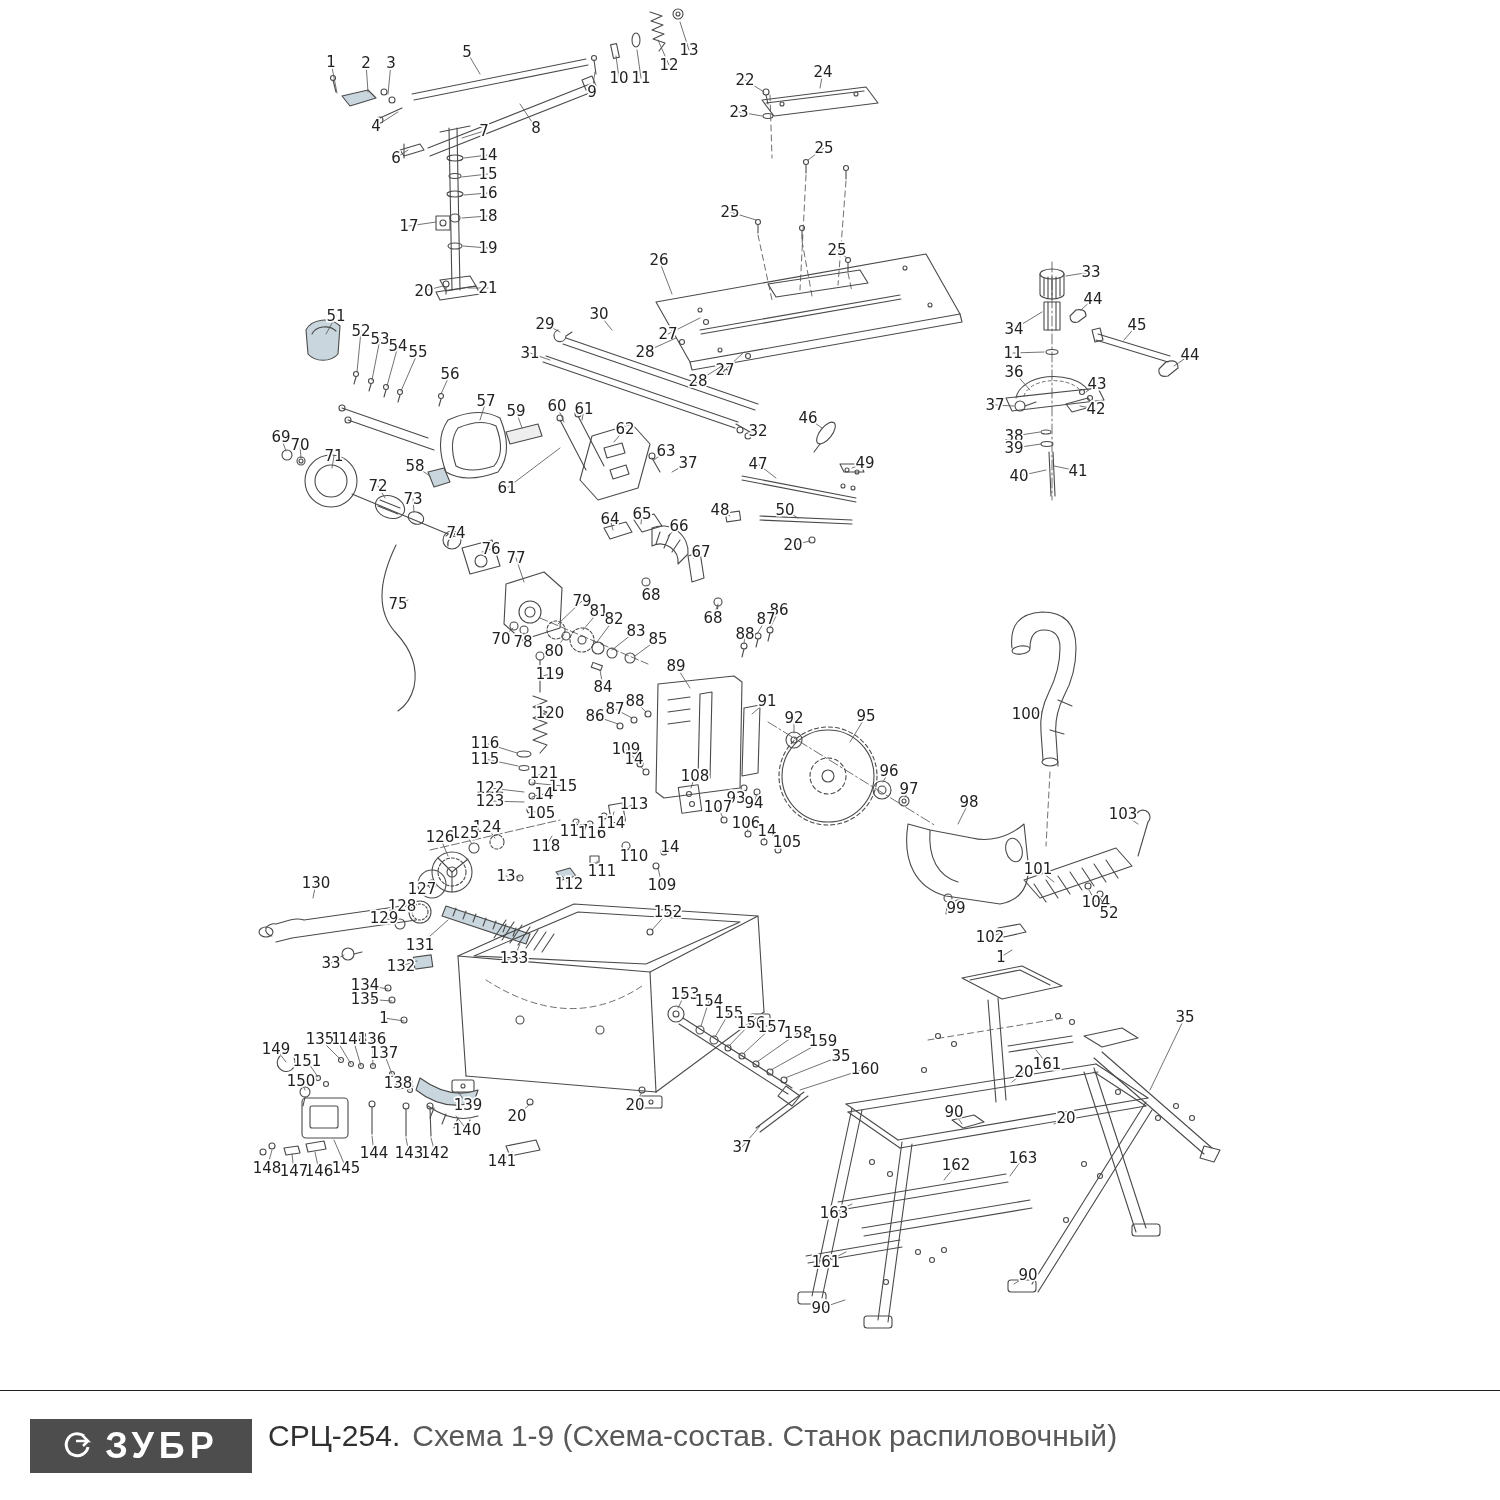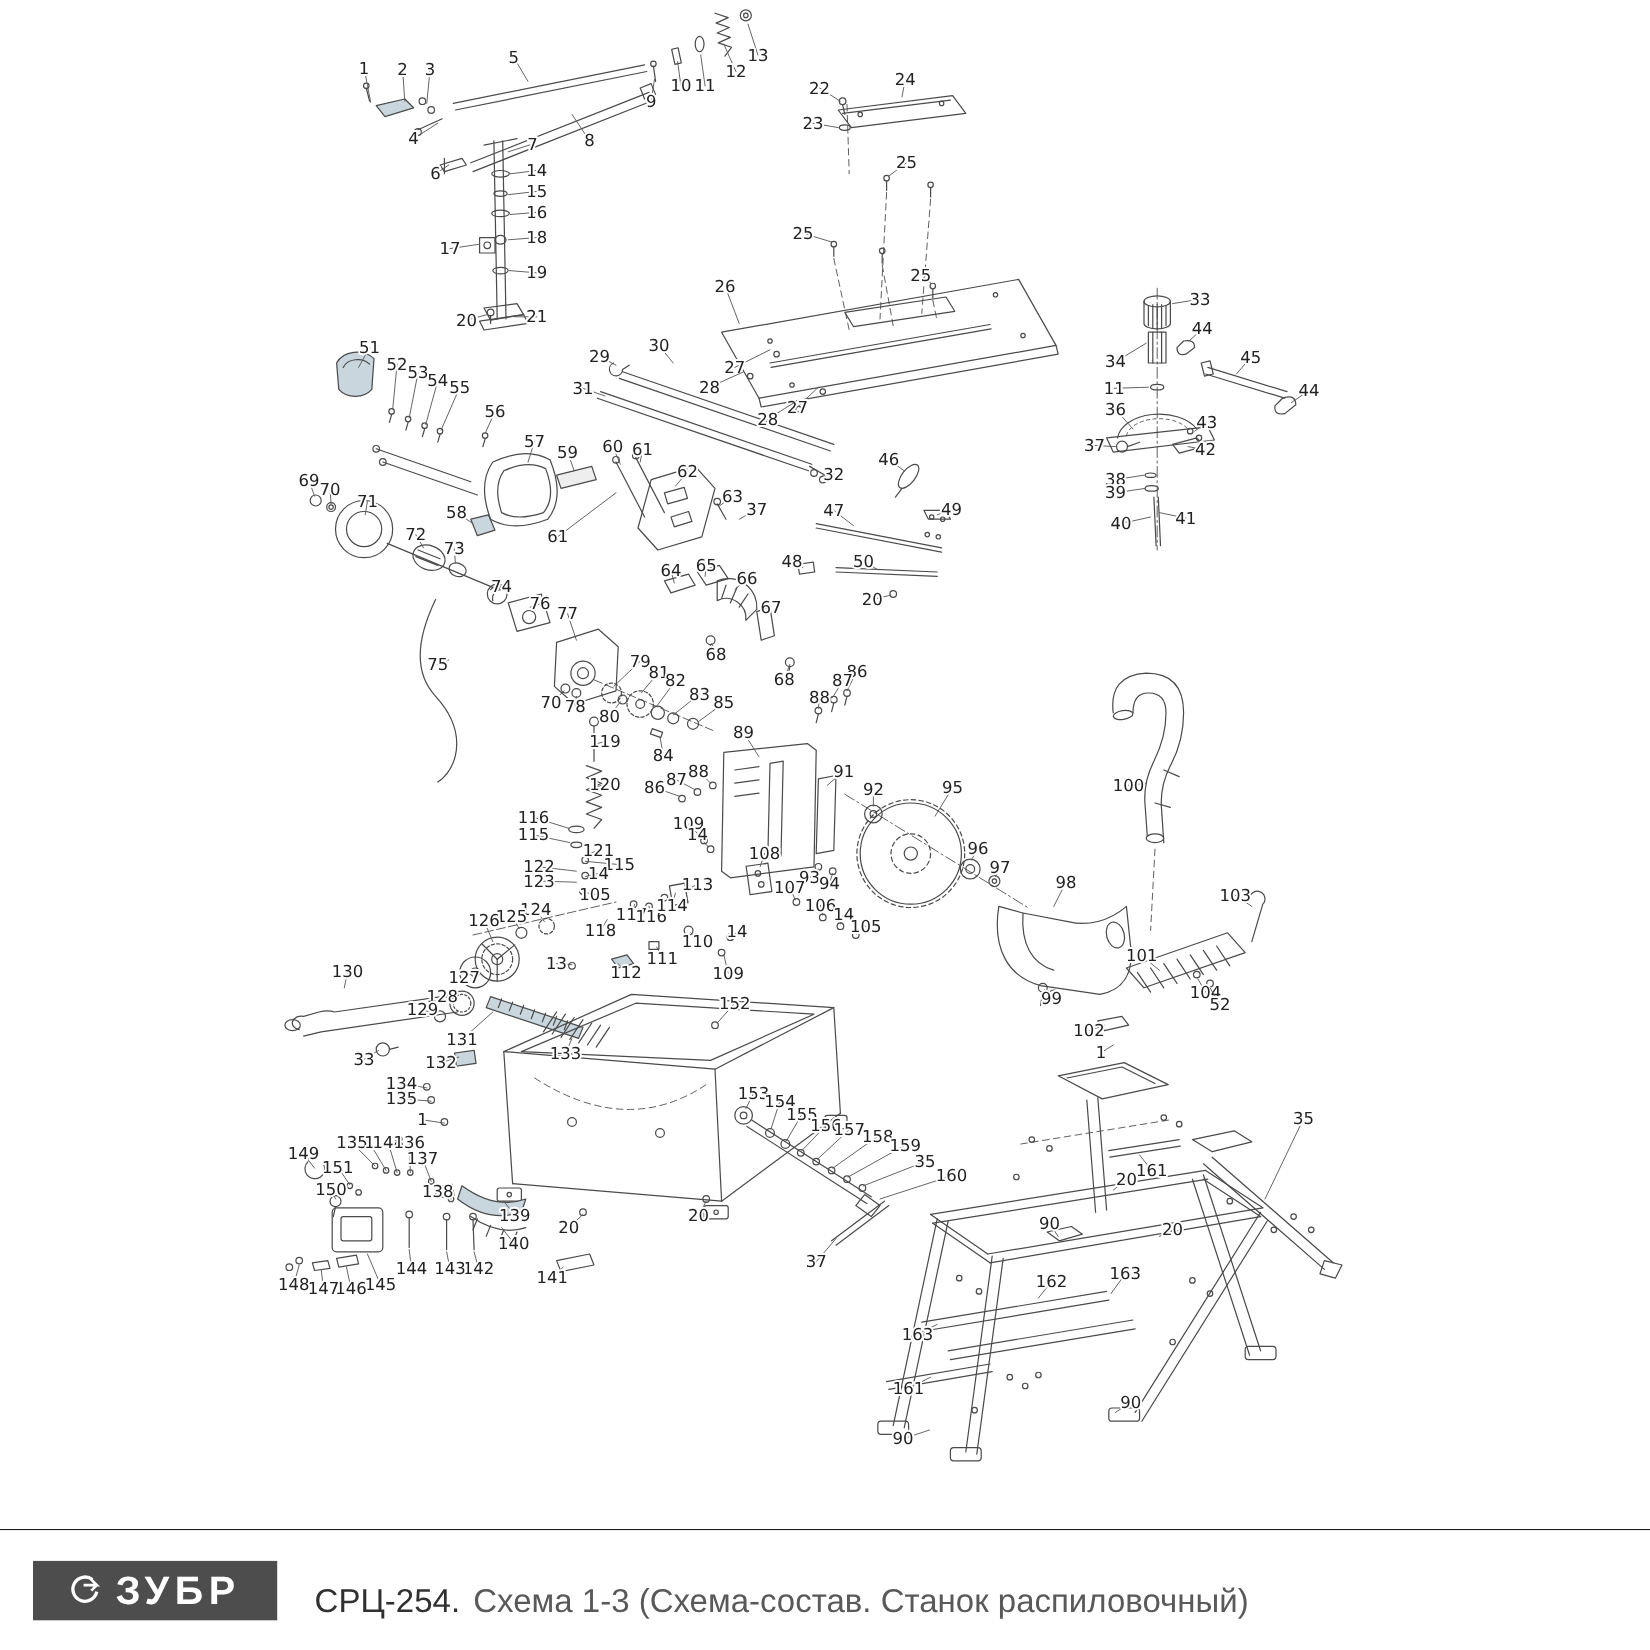--- a/index.html
+++ b/index.html
@@ -5,21 +5,21 @@
   html,body{margin:0;padding:0;background:#fff;}
   body{width:1500px;height:1500px;position:relative;overflow:hidden;
        font-family:"Liberation Sans",sans-serif;}
   .diagram-area{position:absolute;top:0;left:0;width:1500px;height:1390px;}
   svg{display:block;}
   svg .plabel{font-family:"DejaVu Sans",sans-serif;font-size:15px;fill:#222;
       text-anchor:middle;paint-order:stroke;stroke:#ffffff;stroke-width:3.5px;}
   svg .leader{stroke:#5a5a5a;stroke-width:.85;}
   .footer{position:absolute;left:0;top:1390px;width:1500px;height:110px;
           border-top:1.5px solid #1f1f1f;background:#fff;}
-  .footer-row{display:flex;align-items:flex-end;padding:28px 0 0 30px;gap:34px;}
+  .footer-row{display:flex;align-items:flex-start;padding:28px 0 0 30px;gap:16px;}
   .logo{width:222px;height:54px;display:flex;align-items:center;justify-content:center;
         gap:12px;color:#fff;}
   .logo .brand{font-size:36px;font-weight:bold;letter-spacing:5px;line-height:1;}
   .titleline{font-size:30px;color:#595959;white-space:nowrap;}
   .titleline .model{font-weight:normal;color:#303030;margin-right:12px;}
 </style>
 </head>
 <body>
 
 <div class="diagram-area">
@@ -915,16 +915,16 @@
 <div class="footer">
   <div class="footer-row">
     <div class="logo" id="brand-logo" style="background: rgb(77, 77, 77);">
       <svg width="30" height="30" viewBox="0 0 30 30">
         <path d="M21,5 A11,11 0 1 0 25,16" stroke="#ffffff" stroke-width="3" fill="none"></path>
         <path d="M13,10 h12 l-5,-5 m5,5 l-5,5" stroke="#ffffff" stroke-width="2.5" fill="none"></path>
       </svg>
       <span class="brand">ЗУБР</span>
     </div>
     <div class="titleline">
-      <span class="model">СРЦ-254.</span><span class="subtitle">Схема 1-3 (Схема-состав. Станок распиловочный)</span>
+      <span class="model">СРЦ-254.</span><span class="subtitle">Схема 1-9 (Схема-состав. Станок распиловочный)</span>
     </div>
   </div>
 </div>
 
 </body></html>

